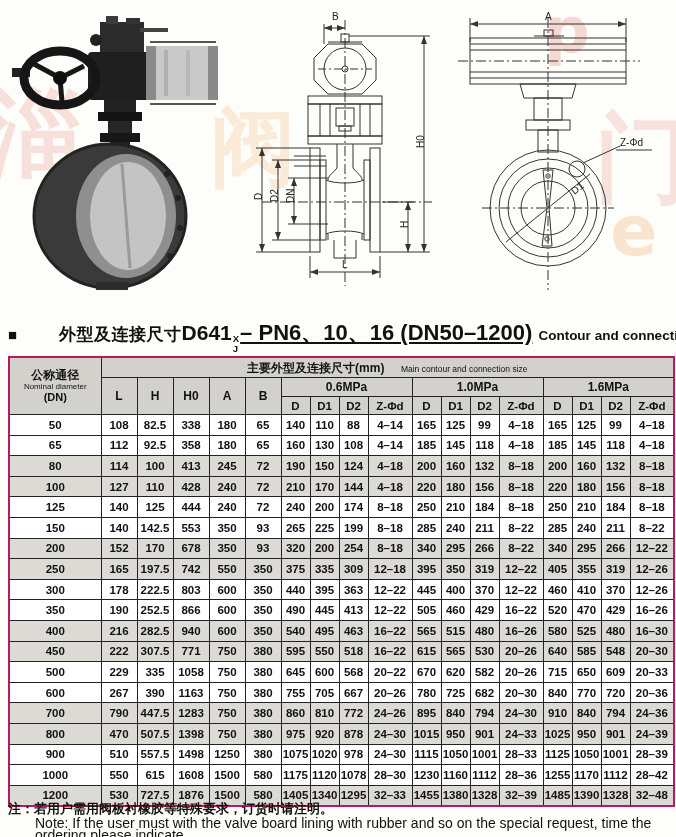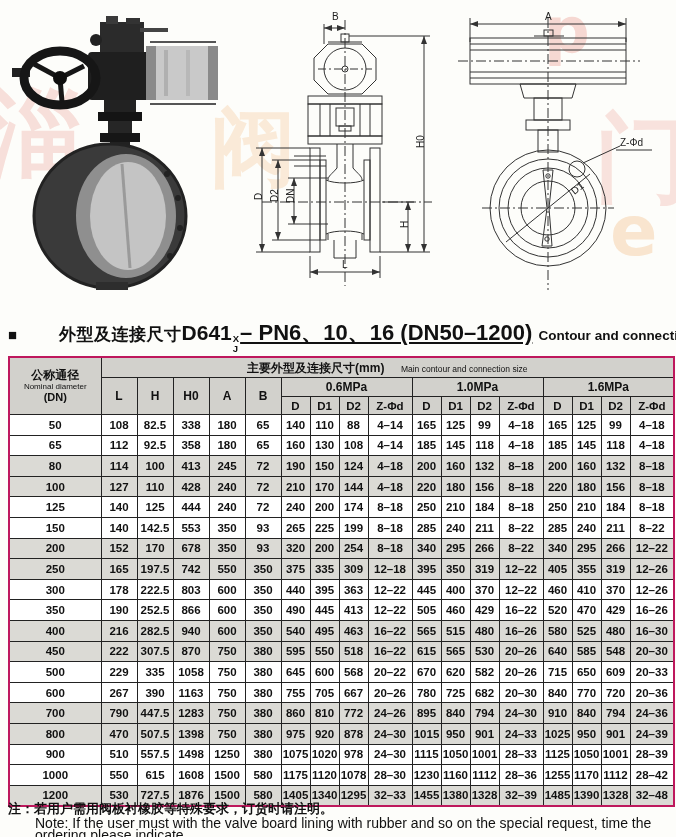--- a/index.html
+++ b/index.html
@@ -535,21 +535,21 @@
           <td>16–26</td>
           <td>580</td>
           <td>525</td>
           <td>480</td>
           <td>16–30</td>
         </tr>
         <tr class="shaded">
           <td>450</td>
           <td>222</td>
           <td>307.5</td>
-          <td>870</td>
+          <td>771</td>
           <td>750</td>
           <td>380</td>
           <td>595</td>
           <td>550</td>
           <td>518</td>
           <td>16–22</td>
           <td>615</td>
           <td>565</td>
           <td>530</td>
           <td>20–26</td>

